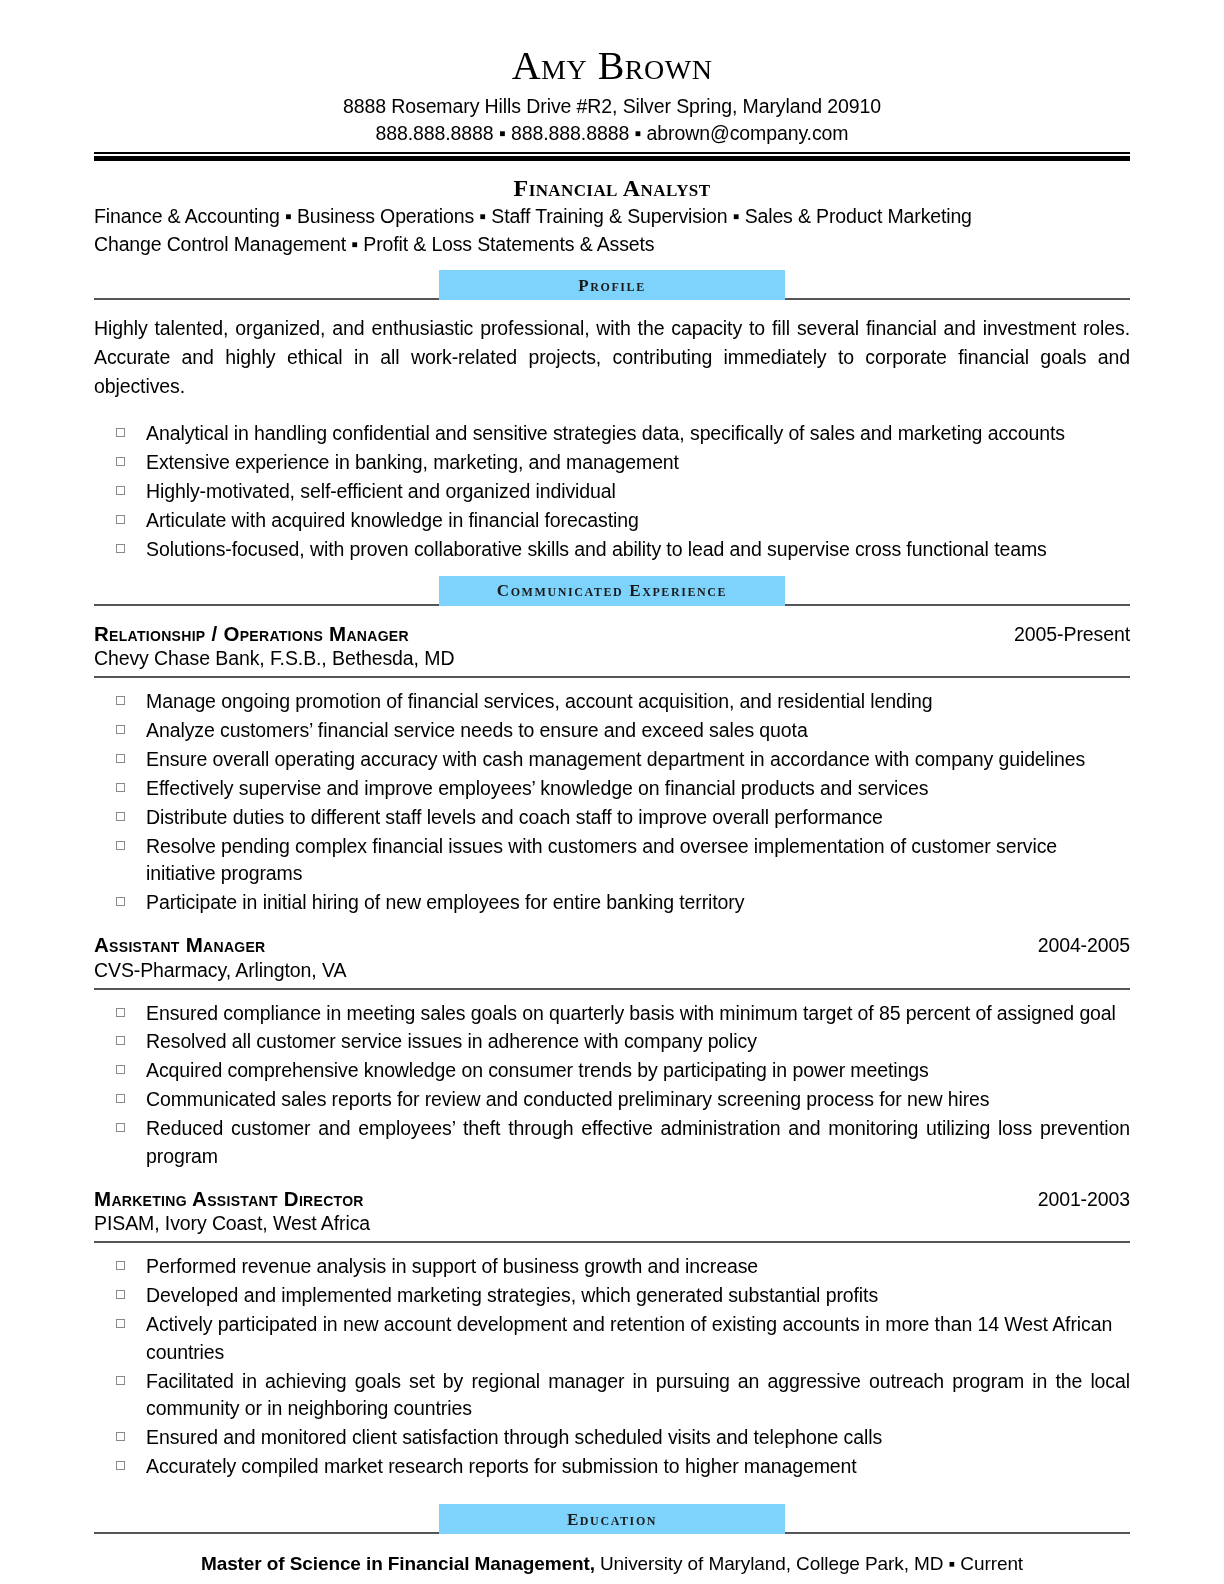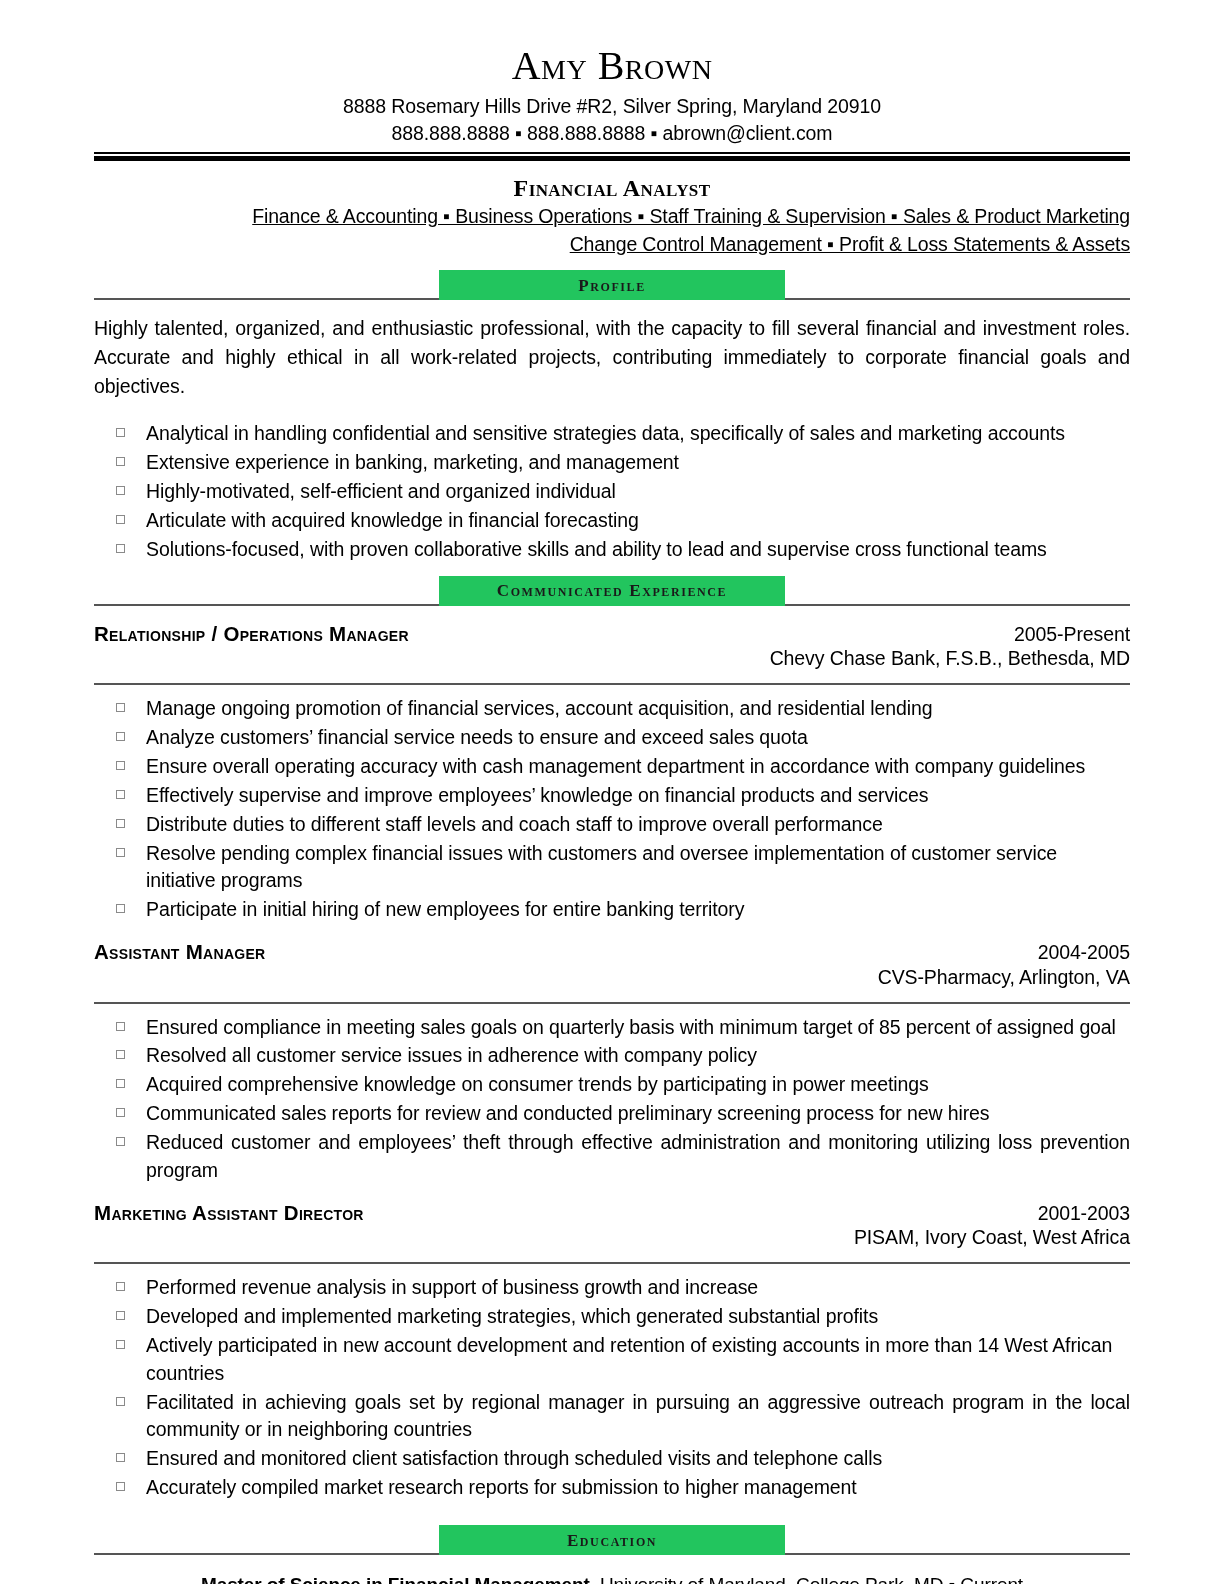--- a/index.html
+++ b/index.html
@@ -52,25 +52,24 @@
     text-align: center;
     font-family: "Liberation Serif", "DejaVu Serif", serif;
     font-variant: small-caps;
     font-weight: bold;
     font-size: 24px;
     letter-spacing: 0.4px;
     margin-top: 13px;
     line-height: 1.2;
   }
   .specialties {
-    text-align: right;
+    text-align: left;
     font-size: 19.5px;
     line-height: 1.42;
     letter-spacing: -0.15px;
-    text-decoration: underline;
   }
 
   
   .section-head {
     position: relative;
     height: 30px;
     margin-top: 12px;
     margin-bottom: 0;
   }
   .section-head .hr {
@@ -80,21 +79,21 @@
     bottom: 0;
     border-bottom: 2px solid #555;
   }
   .section-head .band {
     position: absolute;
     left: 50%;
     transform: translateX(-50%);
     width: 346px;
     top: 0;
     bottom: 0;
-    background: #22c55e;
+    background: #7dd3fc;
     display: flex;
     align-items: center;
     justify-content: center;
   }
   .section-head .band-label {
     font-family: "Liberation Serif", "DejaVu Serif", serif;
     font-variant: small-caps;
     font-weight: bold;
     font-size: 17px;
     letter-spacing: 1.6px;
@@ -156,24 +155,23 @@
   }
   .entry-dates {
     font-size: 19.5px;
     line-height: 1.2;
     white-space: nowrap;
     letter-spacing: -0.1px;
   }
   .entry-company {
     font-size: 19.5px;
     line-height: 1.32;
-    padding-bottom: 11px;
+    padding-bottom: 4px;
     border-bottom: 2px solid #555;
     letter-spacing: -0.1px;
-    text-align: right;
   }
 
   
   .edu-line {
     text-align: center;
     font-size: 19px;
     line-height: 1.45;
     letter-spacing: -0.1px;
   }
   .edu-line b { font-weight: bold; }
@@ -182,21 +180,21 @@
   .spacer-sm { height: 10px; }
 </style>
 </head>
 <body>
 
 <div class="page">
 
   <div>
     <div class="name">Amy Brown</div>
     <div class="contact-line">8888 Rosemary Hills Drive #R2, Silver Spring, Maryland 20910</div>
-    <div class="contact-line">888.888.8888 ▪ 888.888.8888 ▪ abrown@client.com</div>
+    <div class="contact-line">888.888.8888 ▪ 888.888.8888 ▪ abrown@company.com</div>
     <div class="rule-double"></div>
   </div>
 
   <div>
     <div class="job-title-main">Financial Analyst</div>
     <div class="specialties">Finance &amp; Accounting ▪ Business Operations ▪ Staff Training &amp; Supervision ▪ Sales &amp; Product Marketing</div>
     <div class="specialties">Change Control Management ▪ Profit &amp; Loss Statements &amp; Assets</div>
   </div>
 
   <div class="section-head">

